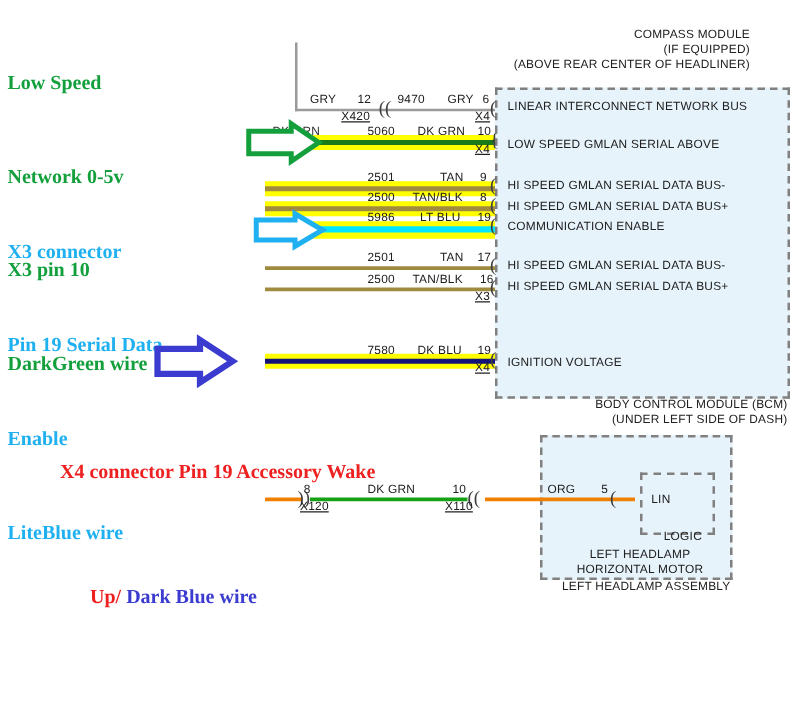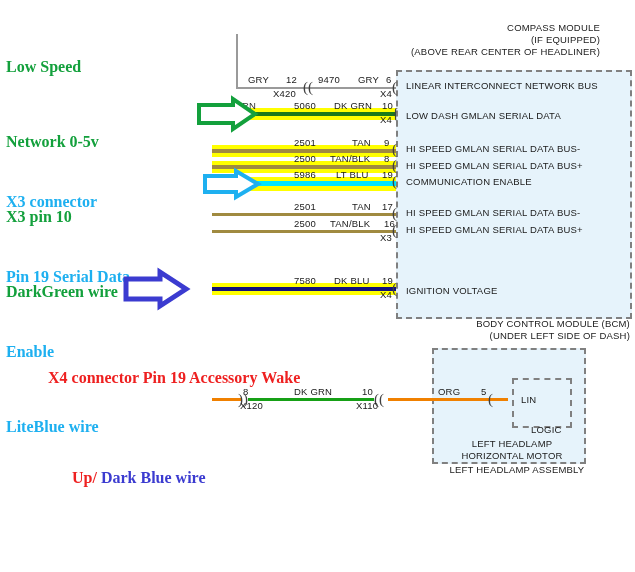--- a/index.html
+++ b/index.html
@@ -13,21 +13,21 @@
         font-size:16px;line-height:25px;white-space:pre;}
   .anno.green{color:#13a03c;}
   .anno.cyan{color:#1eb0f0;}
   .anno-inline-red{color:#ee2020;}
   .anno-inline-blue{color:#3b3bd0;}
 
   
   .dt{position:absolute;font-family:"Liberation Sans",sans-serif;
       font-size:9.5px;color:#202020;white-space:pre;letter-spacing:.2px;}
   .dt.r{text-align:right;}
-  .dt.u{}
+  .dt.u{text-decoration:underline;}
   .dt.c{text-align:center;}
 
   
   .modbox{position:absolute;border:2px dashed #808080;background:#e6f3fb;}
   .logicbox{position:absolute;border:2px dashed #808080;background:transparent;}
 
   
   .wire{position:absolute;}
   .hl{position:absolute;background:#ffff00;}   
 
@@ -64,21 +64,21 @@
     </div>
   </div>
 
   <div class="dt r" style="left:420px;top:22px;width:180px;">COMPASS MODULE</div>
   <div class="dt r" style="left:420px;top:34px;width:180px;">(IF EQUIPPED)</div>
   <div class="dt r" style="left:380px;top:46px;width:220px;">(ABOVE REAR CENTER OF HEADLINER)</div>
 
   <div class="modbox" style="left:396px;top:70px;width:232px;height:245px;"></div>
 
   <div class="dt" style="left:406px;top:80px;">LINEAR INTERCONNECT NETWORK BUS</div>
-  <div class="dt" style="left:406px;top:110px;">LOW DASH GMLAN SERIAL DATA</div>
+  <div class="dt" style="left:406px;top:110px;">LOW SPEED GMLAN SERIAL ABOVE</div>
   <div class="dt" style="left:406px;top:143px;">HI SPEED GMLAN SERIAL DATA BUS-</div>
   <div class="dt" style="left:406px;top:160px;">HI SPEED GMLAN SERIAL DATA BUS+</div>
   <div class="dt" style="left:406px;top:176px;">COMMUNICATION ENABLE</div>
   <div class="dt" style="left:406px;top:207px;">HI SPEED GMLAN SERIAL DATA BUS-</div>
   <div class="dt" style="left:406px;top:224px;">HI SPEED GMLAN SERIAL DATA BUS+</div>
   <div class="dt" style="left:406px;top:285px;">IGNITION VOLTAGE</div>
 
   <div class="dt r" style="left:440px;top:318px;width:190px;">BODY CONTROL MODULE (BCM)</div>
   <div class="dt r" style="left:440px;top:330px;width:190px;">(UNDER LEFT SIDE OF DASH)</div>
 

